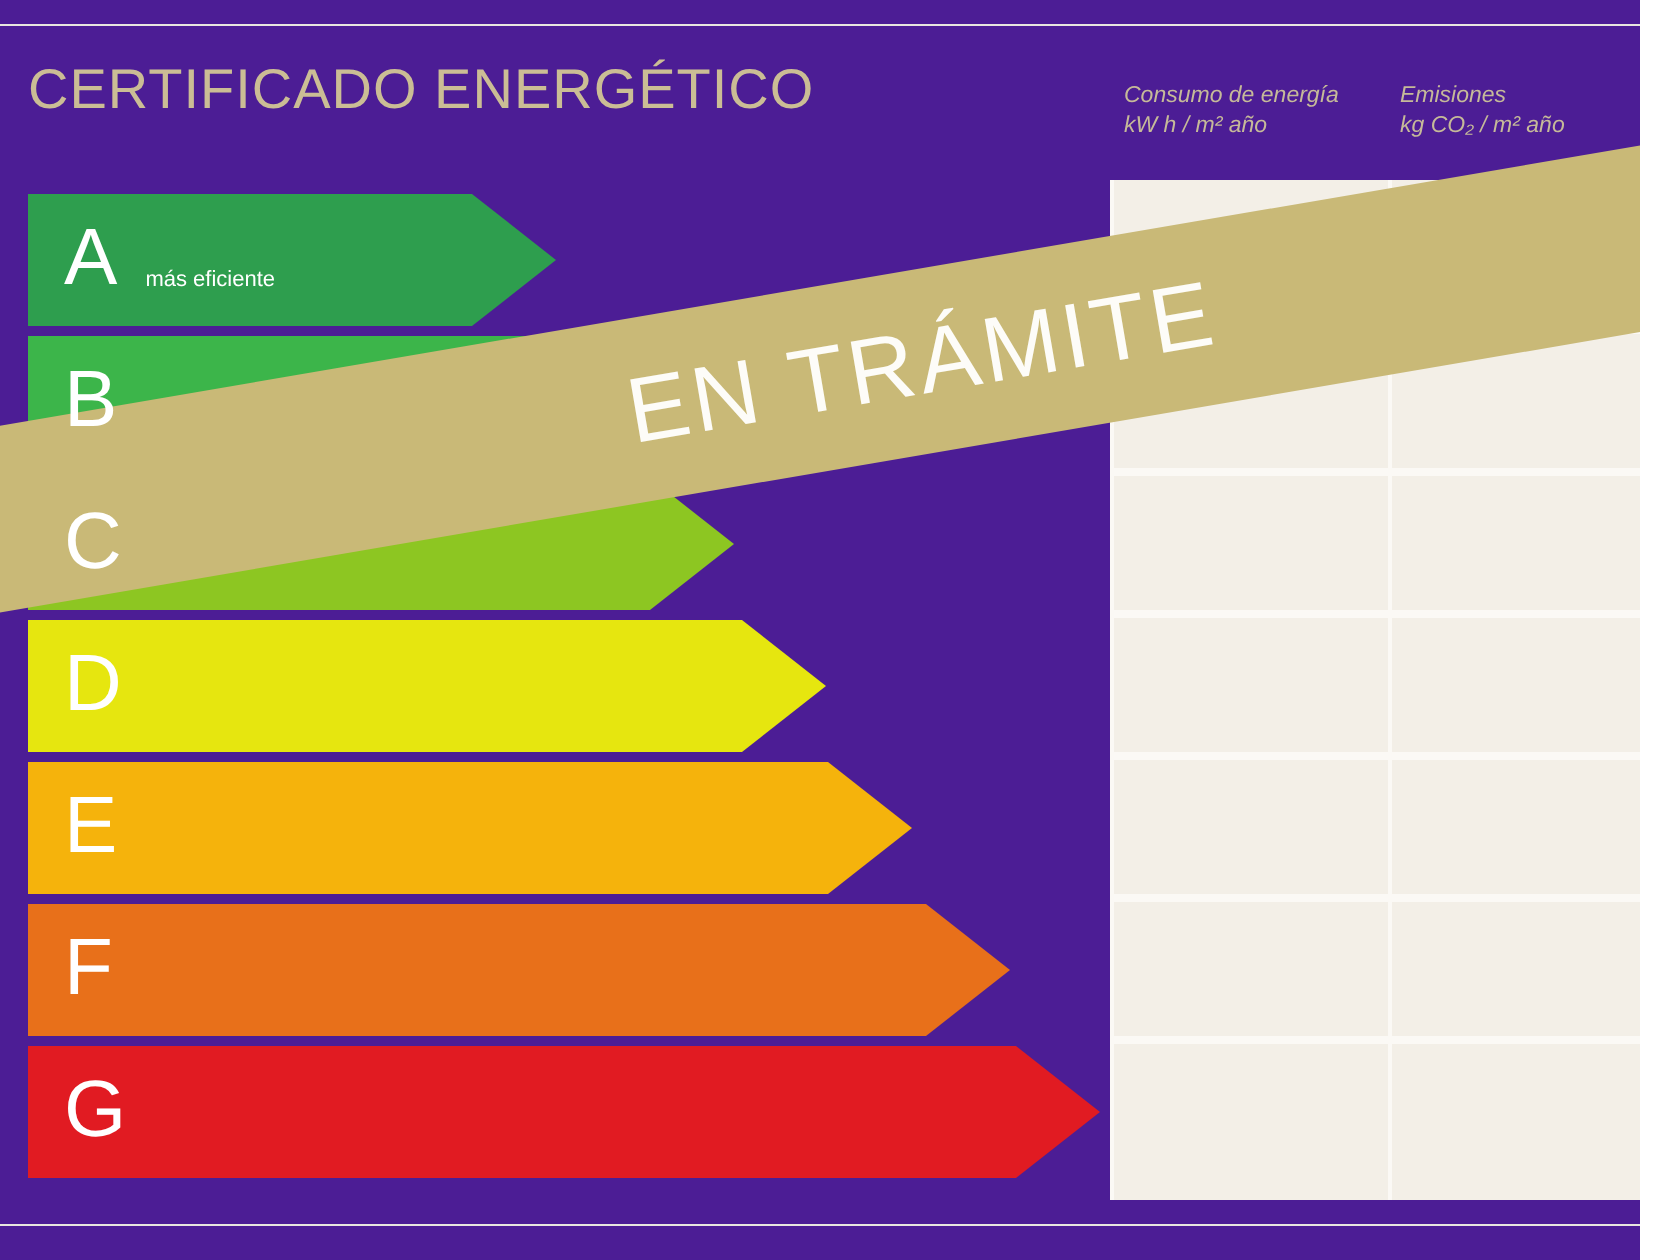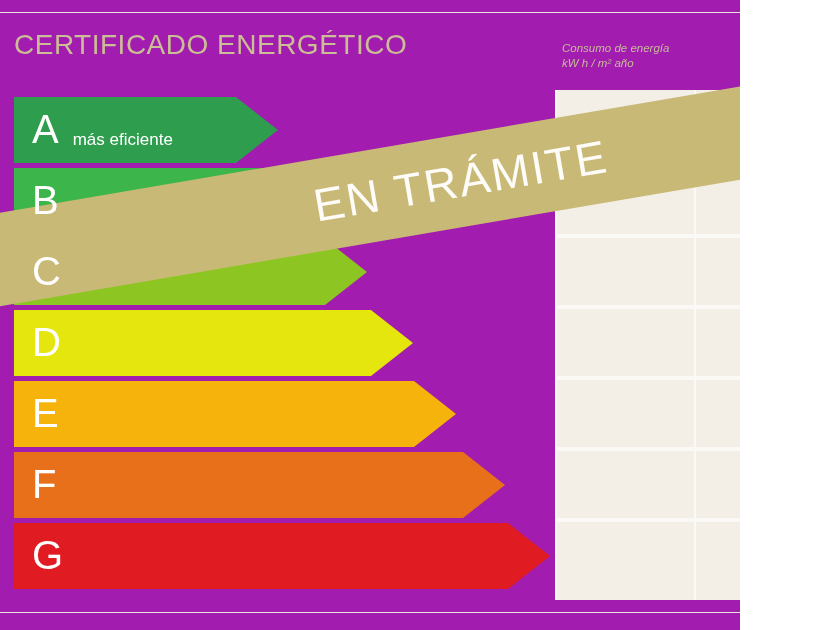--- a/index.html
+++ b/index.html
@@ -5,23 +5,23 @@
   html, body {
     margin: 0;
     padding: 0;
     background: #ffffff;
   }
   body {
     font-family: "Liberation Sans", sans-serif;
   }
   #certificate {
     position: relative;
-    width: 740px;
+    width: 820px;
     height: 630px;
-    background: #a21caf;
+    background: #4c1d95;
     overflow: hidden;
   }
   
   .rule {
     position: absolute;
     left: 0;
     width: 840px;
     height: 1px;
     background: #e9e6e0;
   }
@@ -101,21 +101,21 @@
     font-size: 40px;
     font-weight: 400;
     line-height: 1;
     margin-left: 18px;
     margin-top: -3px;
   }
   .bar .caption {
     position: relative;
     z-index: 2;
     color: #ffffff;
-    font-size: 17px;
+    font-size: 11px;
     margin-left: 14px;
     margin-top: 20px;
     white-space: nowrap;
   }
 
   
   #banner {
     position: absolute;
     left: -30px;
     top: 218px;
@@ -144,20 +144,24 @@
 
   <div class="rule top"></div>
 
   <div id="title">CERTIFICADO ENERGÉTICO</div>
 
   <div id="col-head-consumo" class="col-head">
     <span>Consumo de energía</span>
     <span class="sub">kW h / m² año</span>
   </div>
 
+  <div id="col-head-emisiones" class="col-head">
+    <span>Emisiones</span>
+    <span class="sub">kg CO₂ / m² año</span>
+  </div>
 
   <div id="table-panel"></div>
   <div id="vline-1" class="vline"></div>
   <div id="vline-2" class="vline"></div>
 
   <div id="rows">
       <div class="hline" style="top: 163px;"></div>
       <div class="hline" style="top: 234px;"></div>
       <div class="hline" style="top: 305px;"></div>
       <div class="hline" style="top: 376px;"></div>

